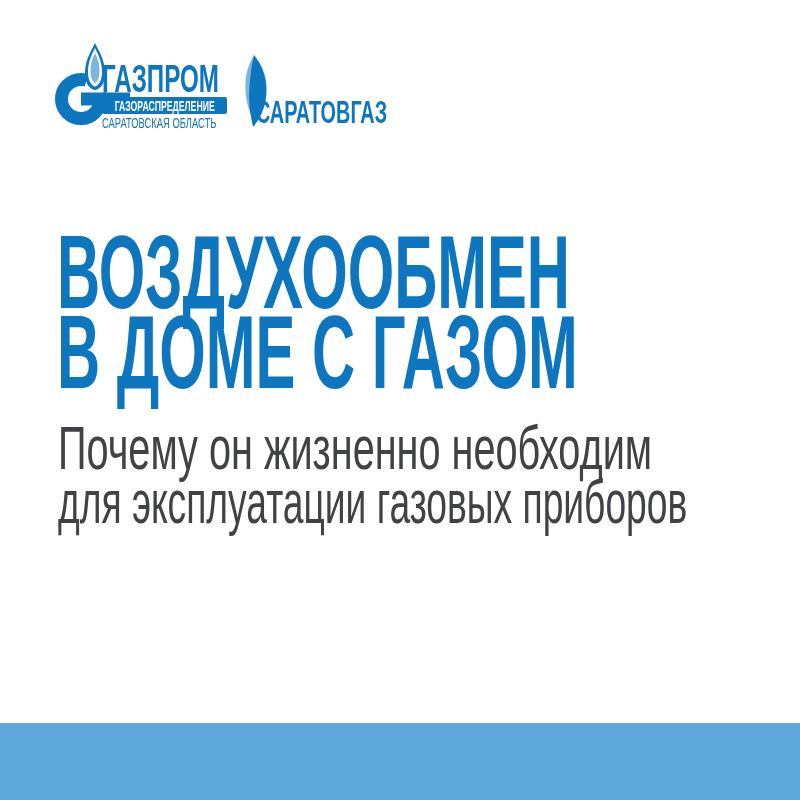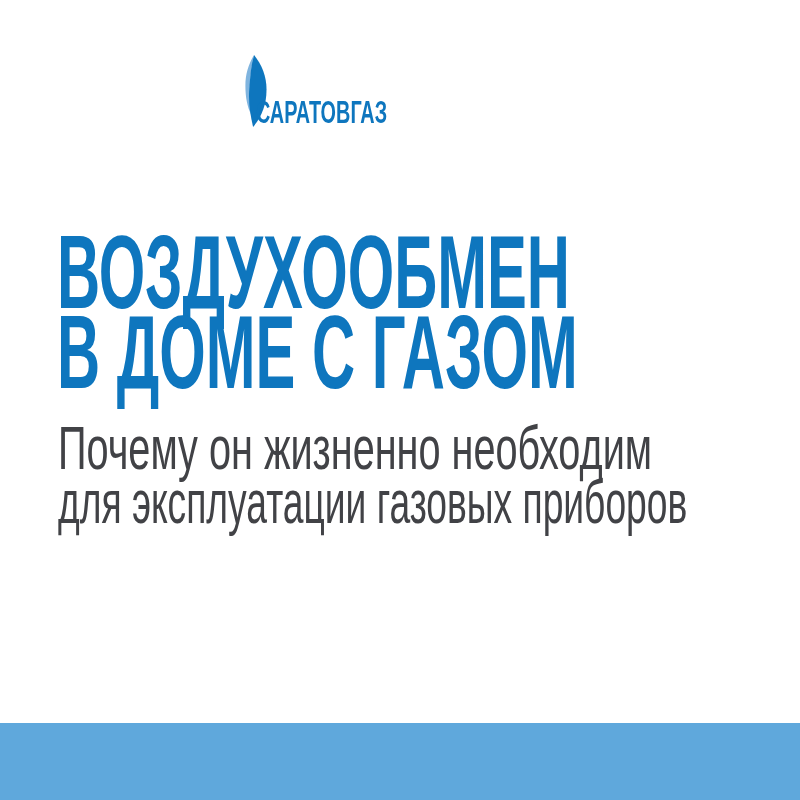--- a/index.html
+++ b/index.html
@@ -85,20 +85,39 @@
     position: absolute; left: 0; top: 723px;
     width: 800px; height: 77px;
     background: #5fa8dc;
   }
 </style>
 </head>
 <body>
 
 <div class="poster">
 
+  <div class="gazprom-logo">
+    <svg class="gazprom-mark" viewBox="0 0 75 84" xmlns="http://www.w3.org/2000/svg">
+
+      <circle cx="26" cy="56" r="19.5" fill="none" stroke="#0e76be" stroke-width="13"></circle>
+
+      <polygon points="26,56 44,-5 88,38" fill="#ffffff"></polygon>
+
+      <rect x="26" y="49.5" width="49" height="13" fill="#0e76be"></rect>
+
+      <path d="M40,0 C35,10 30,18 30,30 C30,40 34,46 40,47 C46,46 50,40 50,30 C50,18 45,10 40,0 Z" fill="#0e76be"></path>
+      <path d="M40,5 C36.5,12 33,19 33,29 C33,37 36,42.5 40,43.5 C44,42.5 47,37 47,29 C47,19 43.5,12 40,5 Z" fill="#ffffff"></path>
+      <path d="M40,10 C37,16 35.5,21 35.5,28 C35.5,34.5 37.5,39 40,40 C42.5,39 44.5,34.5 44.5,28 C44.5,21 43,16 40,10 Z" fill="#7fb4df"></path>
+    </svg>
+    <div class="gp-name">ГАЗПРОМ</div>
+    <div class="gp-badge">
+      <span>ГАЗОРАСПРЕДЕЛЕНИЕ</span>
+    </div>
+    <div class="gp-region">САРАТОВСКАЯ ОБЛАСТЬ</div>
+  </div>
 
   <div class="saratovgaz-logo">
     <svg class="sg-flame" viewBox="0 0 30 75" xmlns="http://www.w3.org/2000/svg">
 
       <path d="M14,0 C8,10 5,20 5,32 C5,44 7,54 11,62 C9,50 9,38 10,28 C11,16 12,8 14,0 Z" fill="#7fb4df"></path>
 
       <path d="M14,0 C22,10 27,22 27,36 C27,52 22,64 13,75 C10,62 8,50 9,36 C10,22 11,10 14,0 Z" fill="#0e76be"></path>
     </svg>
     <div class="sg-name">САРАТОВГАЗ</div>
   </div>

